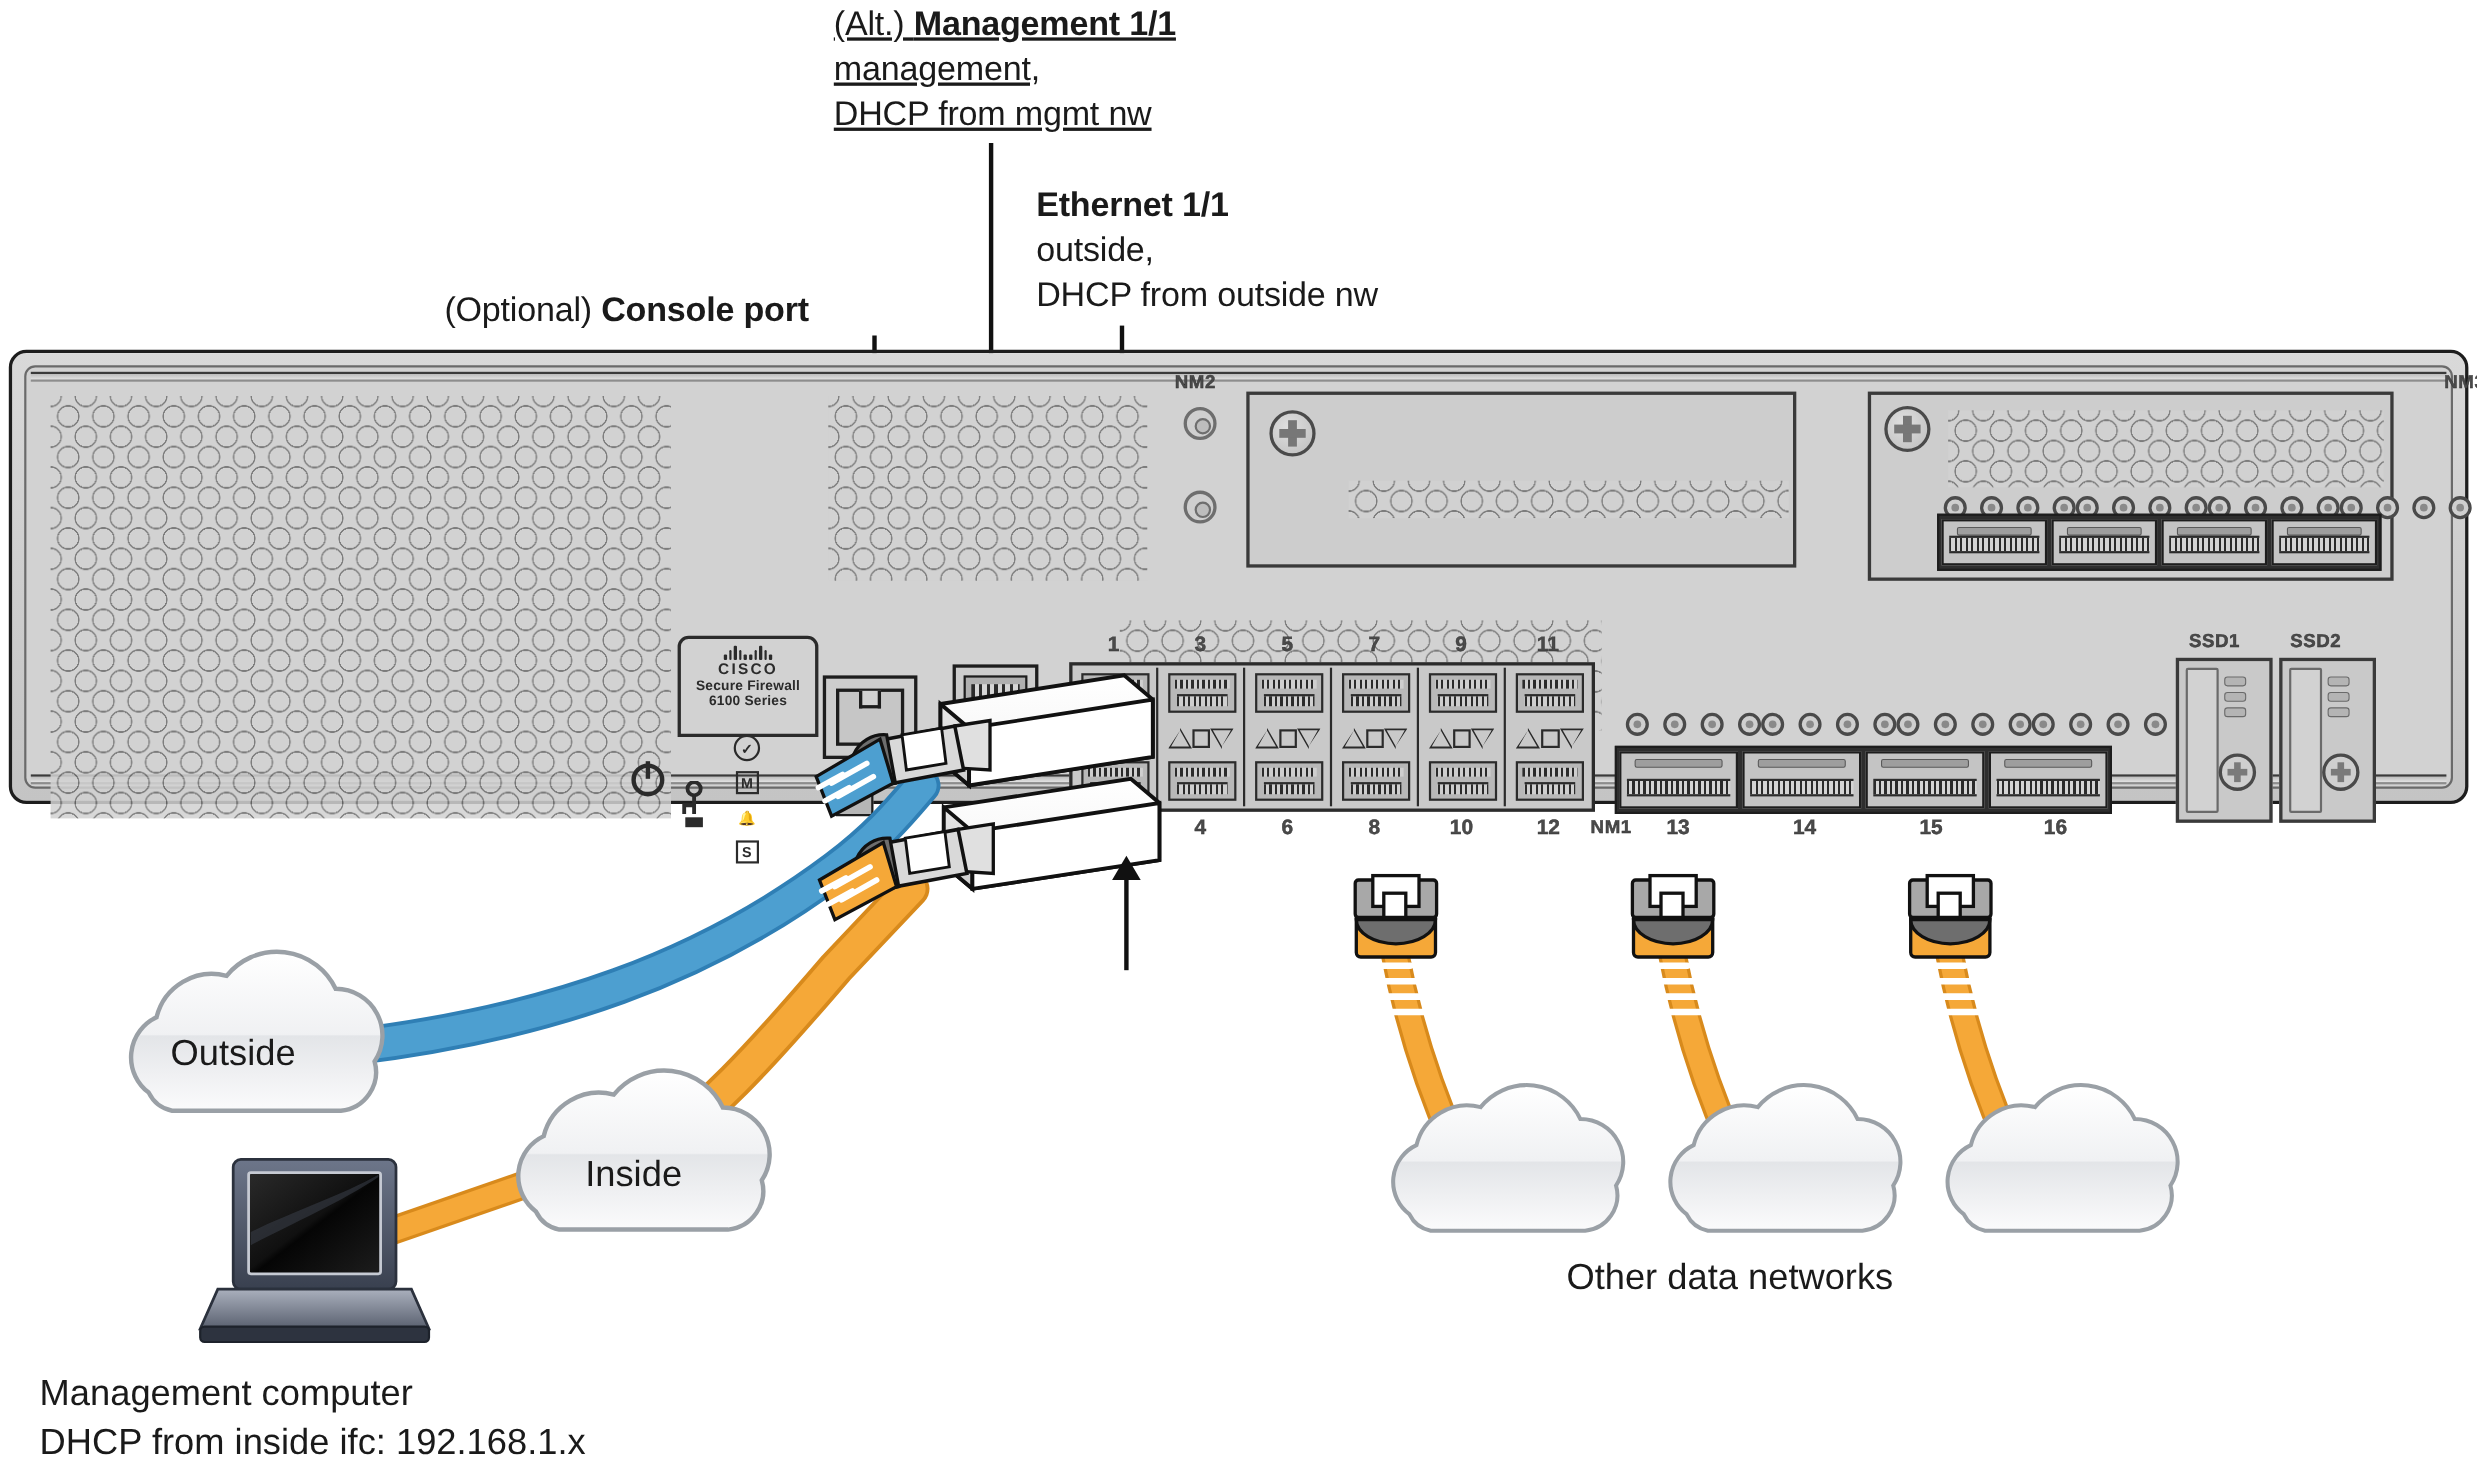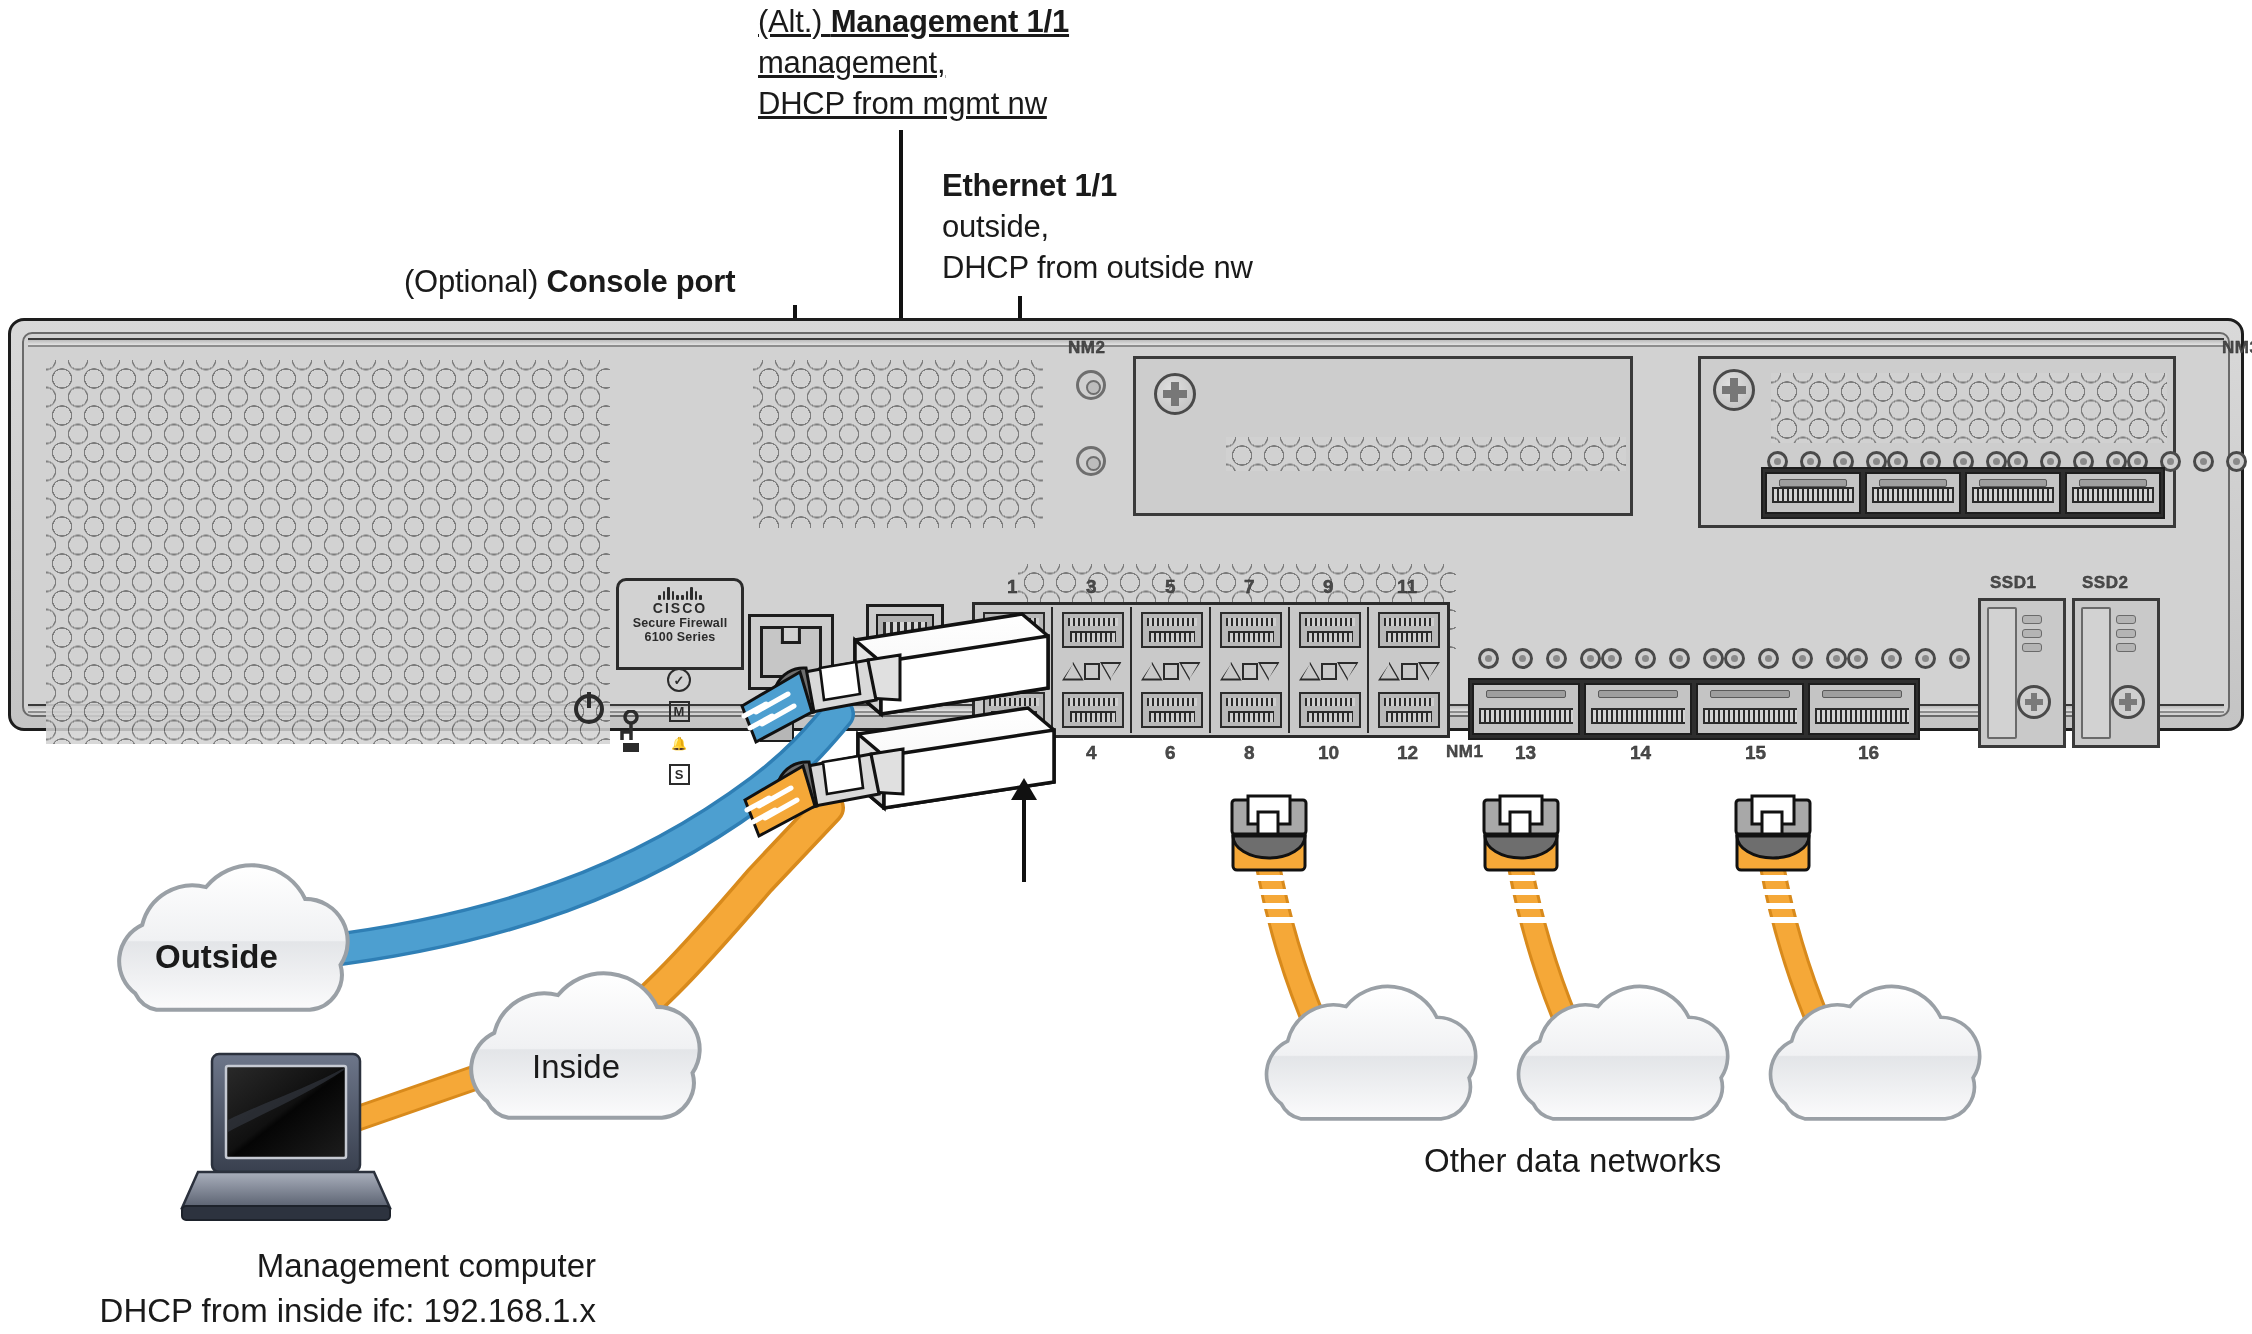--- a/index.html
+++ b/index.html
@@ -286,21 +286,21 @@
   svg.layer.behind { z-index: 1; }
   svg.layer.front  { z-index: 30; }
 
   
   .cloud-label {
     position:absolute; font-size:33px; color:#1a1a1a;
     white-space:nowrap; z-index: 40;
   }
   .big-label {
     position:absolute; font-size:33px; color:#1a1a1a;
-    white-space:nowrap; text-align:right; z-index:40; line-height:1.35;
+    white-space:nowrap; text-align:left; z-index:40; line-height:1.35;
   }
 </style>
 </head>
 <body>
 
 <div id="stage">
 
   <div class="callout" style="left:758px; top:2px;text-decoration:underline;">
     <span><span>(Alt.) </span><b>Management 1/1</b></span><br>
     <span>management,</span><br>
@@ -610,21 +610,21 @@
       <use href="#cloudShape" fill="url(#cg)" stroke="#9aa0a6" stroke-width="3.4"></use>
     </g>
     <g transform="translate(1490,1000) scale(1.08)">
       <use href="#cloudShape" fill="url(#cg)" stroke="#9aa0a6" stroke-width="3.4"></use>
     </g>
     <g transform="translate(1742,1000) scale(1.08)">
       <use href="#cloudShape" fill="url(#cg)" stroke="#9aa0a6" stroke-width="3.4"></use>
     </g>
   </svg>
 
-  <div class="cloud-label" style="left:155px; top:938px;font-weight:bold;">Outside</div>
+  <div class="cloud-label" style="left:155px; top:938px;">Outside</div>
   <div class="cloud-label" style="left:516px; top:1048px;margin-left:16px;">Inside</div>
   <div class="big-label" style="left:1424px; top:1139px;">Other data networks</div>
 
   <svg class="layer" style="z-index:8;">
     <defs>
       <linearGradient id="lidg" x1="0" y1="0" x2="0" y2="1">
         <stop offset="0%" stop-color="#6d768a"></stop>
         <stop offset="100%" stop-color="#39404f"></stop>
       </linearGradient>
       <linearGradient id="scrg" x1="0" y1="0" x2="1" y2="1">

